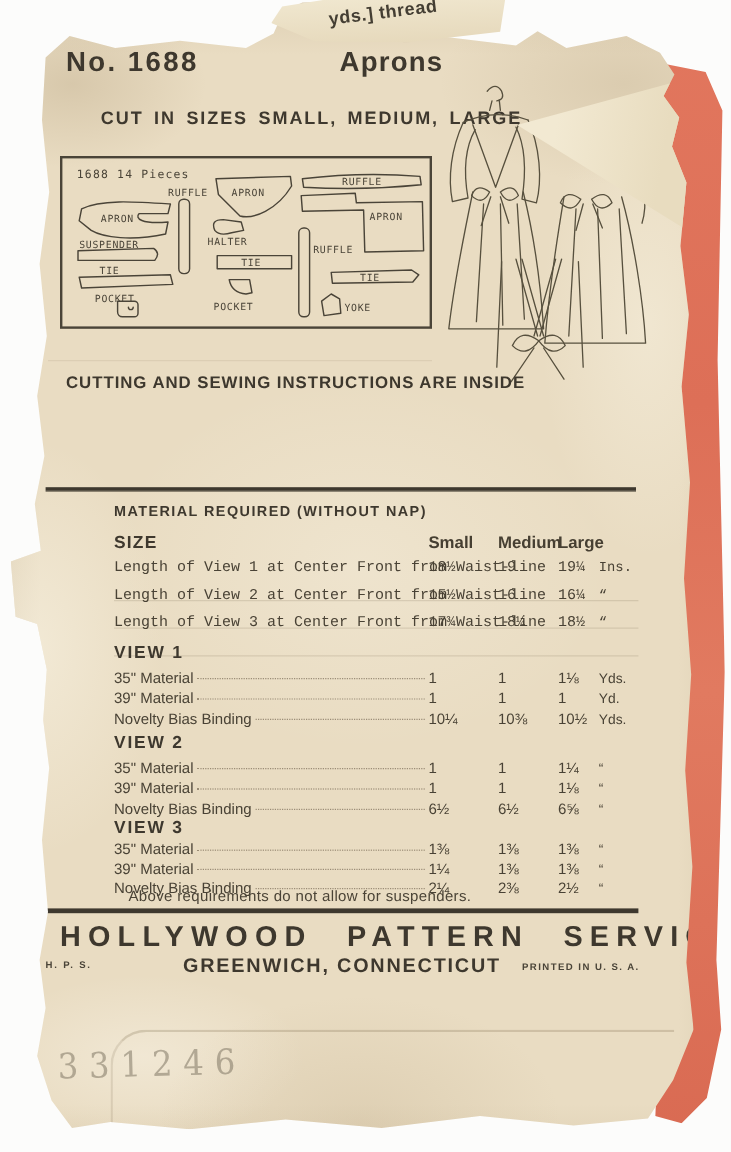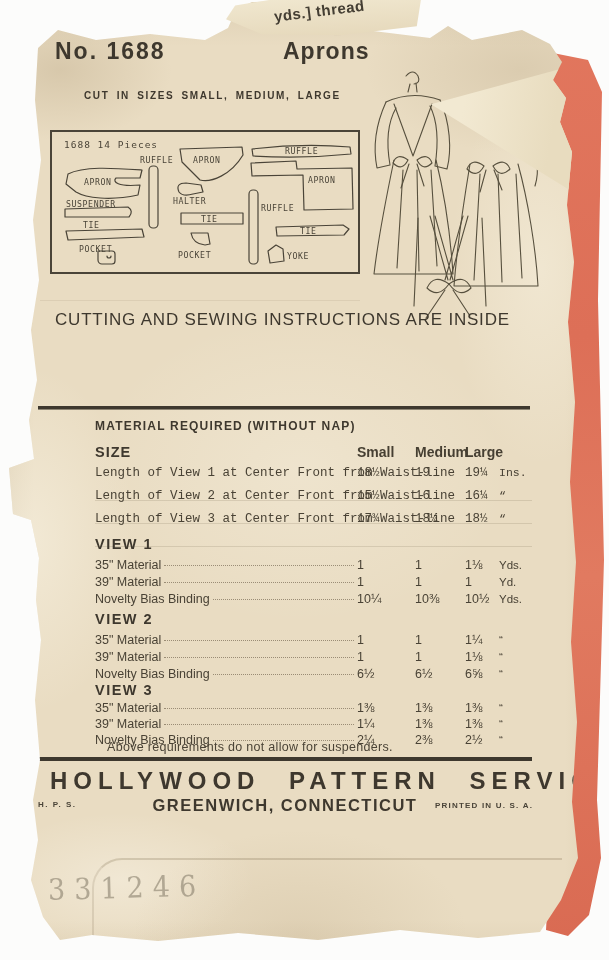--- a/index.html
+++ b/index.html
@@ -33,32 +33,32 @@
     box-shadow:inset 2px 2px 3px rgba(120,95,60,.18);}
   
   .flapcrease{position:absolute;left:92px;top:858px;width:468px;height:80px;
     border-top:2px solid rgba(110,90,60,.22);border-left:2px solid rgba(110,90,60,.15);
     border-top-left-radius:30px;}
   .crease-h{position:absolute;left:40px;top:300px;width:320px;height:1px;background:rgba(110,90,60,.10);}
   
   .h-number{position:absolute;left:55px;top:38px;font-size:23px;font-weight:bold;letter-spacing:2px;}
   .h-cat{position:absolute;left:283px;top:38px;font-size:23px;font-weight:bold;letter-spacing:1px;}
   .h-tag{position:absolute;left:120px;top:62px;width:220px;text-align:center;font-size:21px;font-weight:bold;letter-spacing:1px;}
-  .h-sizes{position:absolute;left:84px;top:90px;font-size:10px;font-weight:600;letter-spacing:1.6px;word-spacing:3px;}
+  .h-sizes{position:absolute;left:84px;top:90px;font-size:15px;font-weight:600;letter-spacing:1.6px;word-spacing:3px;}
   
   .piecesbox{position:absolute;left:50px;top:130px;width:306px;height:140px;border:2px solid #4a4438;}
   .piecesbox svg{display:block;}
   .piece-label{font-family:"DejaVu Sans Mono",monospace;font-size:8.2px;letter-spacing:.6px;fill:#4a4438;}
   .diag-title{font-family:"DejaVu Sans Mono",monospace;font-size:9.5px;letter-spacing:1px;fill:#4a4438;}
   .pc{fill:none;stroke:#4a4438;stroke-width:1.2;stroke-linejoin:round;stroke-linecap:round;}
   
   .illus{position:absolute;left:356px;top:68px;width:228px;height:252px;}
   .art{fill:none;stroke:#57503e;stroke-width:1.1;stroke-linejoin:round;stroke-linecap:round;}
   
-  .ins-head{position:absolute;left:55px;top:310px;font-size:17px;font-weight:normal;letter-spacing:.8px;}
+  .ins-head{position:absolute;left:55px;top:310px;font-size:14px;font-weight:bold;letter-spacing:.8px;}
   .ins-body{position:absolute;left:48px;top:331px;width:362px;font-size:13.2px;line-height:18.6px;
     text-align:justify;color:#4a4336;letter-spacing:.2px;word-spacing:2px;}
   .rule1{position:absolute;left:38px;top:406px;width:492px;height:0;border-top:3px solid #3e382e;border-bottom:1px solid rgba(62,56,46,.55);}
   
   .m-head{position:absolute;left:95px;top:419px;font-size:12px;font-weight:bold;letter-spacing:1.2px;}
   .trow{position:absolute;left:95px;width:437px;display:grid;grid-template-columns:262px 58px 50px 34px auto;
         font-size:12.5px;color:#494235;align-items:baseline;}
   .sizehdr{font-size:14px;font-weight:600;color:#463f32;}
   .sizehdr .sizelbl{font-size:14.5px;font-weight:bold;letter-spacing:1px;color:#3e382e;}
   .lblcell{display:flex;align-items:baseline;min-width:0;}

